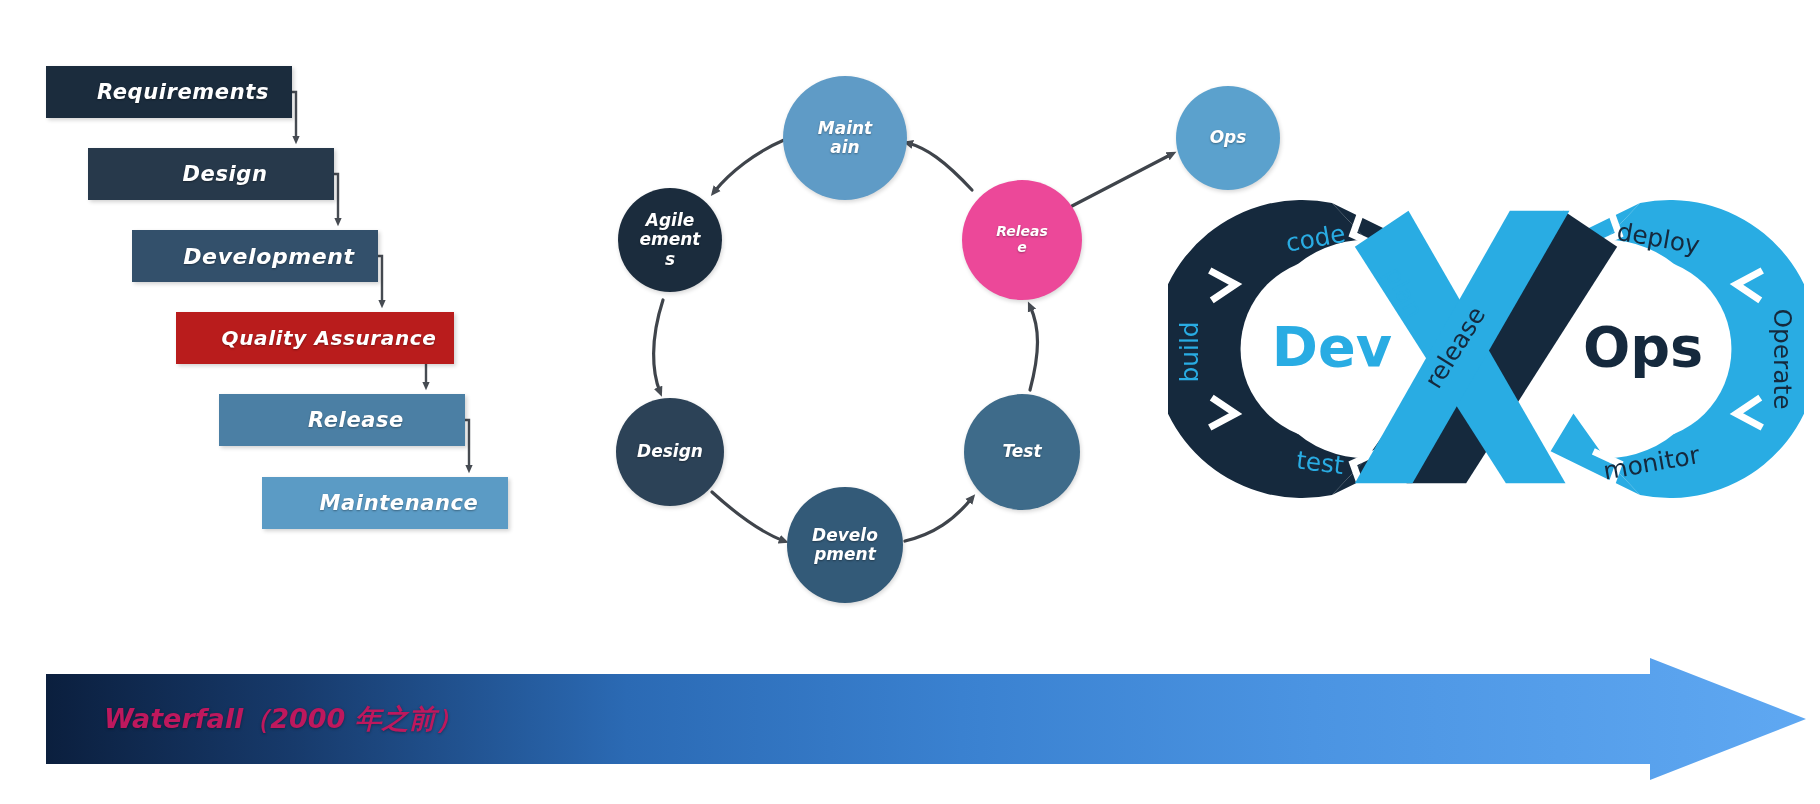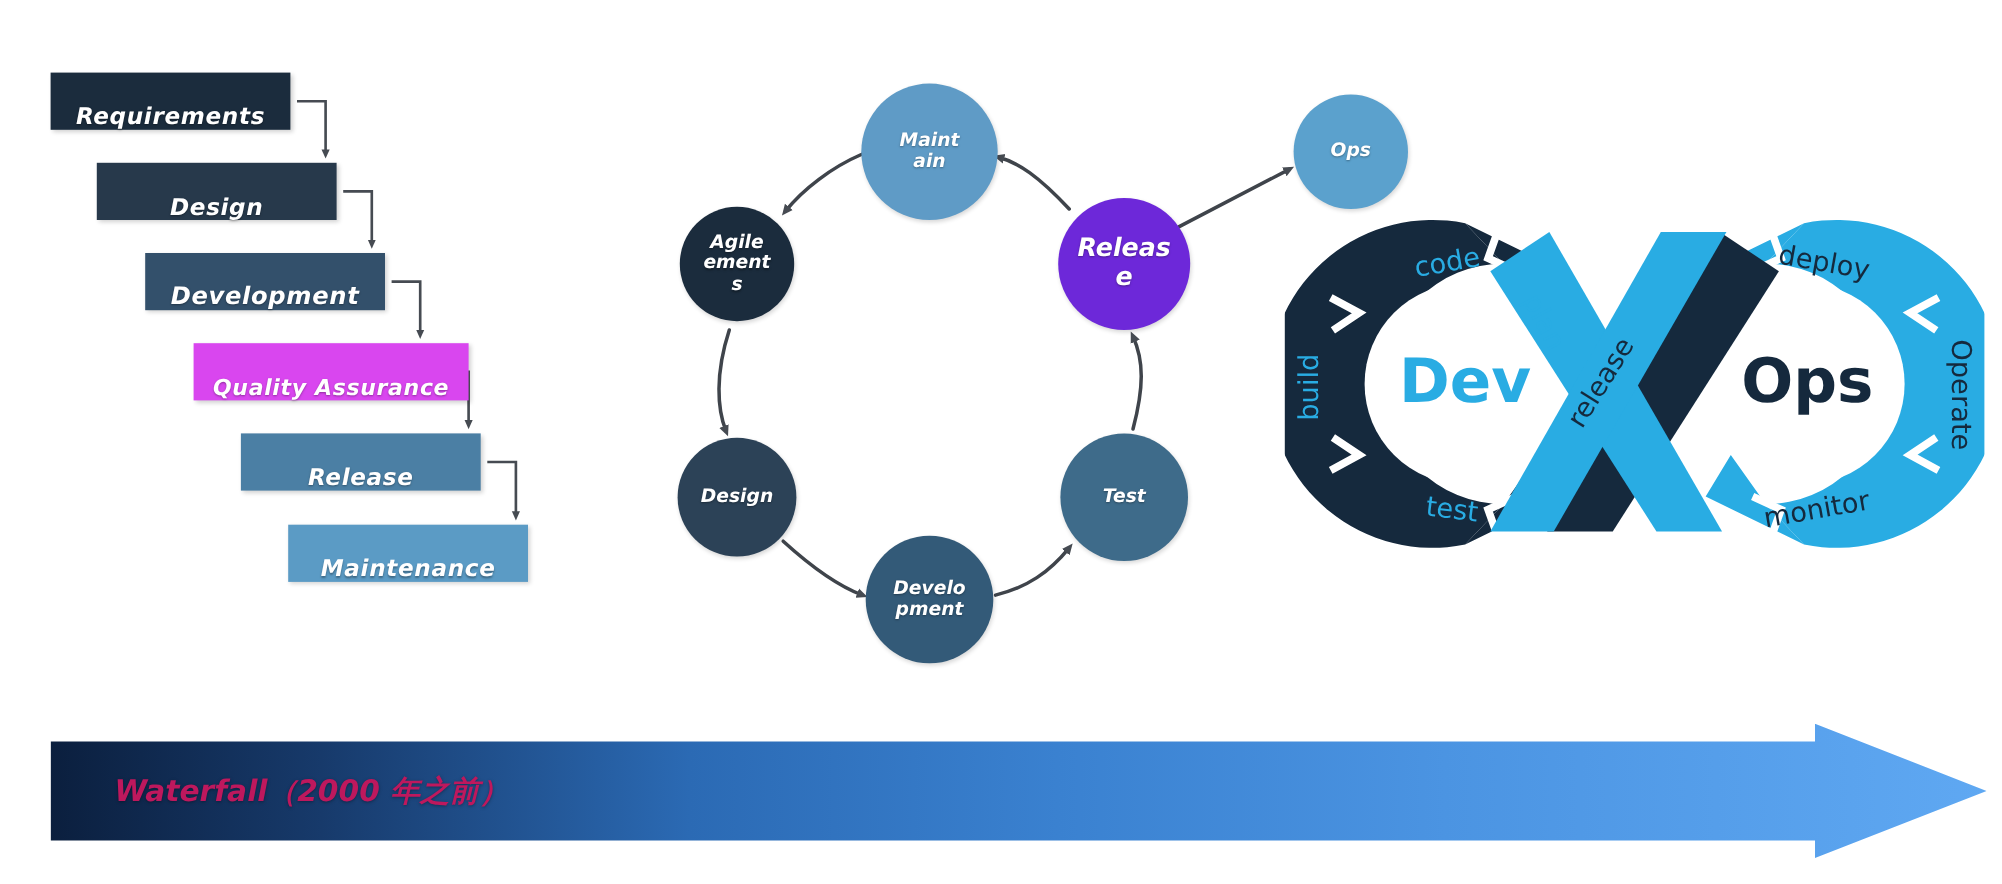--- a/index.html
+++ b/index.html
@@ -5,26 +5,27 @@
   html,body{margin:0;padding:0;}
   body{
     width:1820px;height:804px;background:#ffffff;
     font-family:"DejaVu Sans","Liberation Sans",sans-serif;
     overflow:hidden;position:relative;
   }
   #stage{position:absolute;left:0;top:0;width:1820px;height:804px;}
 
   
   .wf-box{
-    position:absolute;display:flex;align-items:flex-end;justify-content:center;
+    position:absolute;display:flex;align-items:center;justify-content:center;
     color:#ffffff;font-weight:bold;font-style:italic;
     font-family:"DejaVu Sans","Liberation Sans",sans-serif;
     letter-spacing:.6px;
     text-shadow:0 1px 2px rgba(0,0,0,.35);
     box-shadow:2px 2px 4px rgba(0,0,0,.18);
+    padding-left:28px;
   }
 
   
   .ag-circle{
     position:absolute;border-radius:50%;
     display:flex;align-items:center;justify-content:center;
     text-align:center;color:#fff;font-weight:bold;font-style:italic;
     line-height:1.12;
     text-shadow:0 1px 2px rgba(0,0,0,.35);
     box-shadow:1px 2px 4px rgba(0,0,0,.16);
@@ -68,21 +69,21 @@
   <div>
     <div class="wf-box" style="left:46px;top:66px;width:218px;height:52px;background:#1b2c3d;font-size:21px;">
       <span>Requirements</span>
     </div>
     <div class="wf-box" style="left:88px;top:148px;width:218px;height:52px;background:#27394b;font-size:21px;">
       <span>Design</span>
     </div>
     <div class="wf-box" style="left:132px;top:230px;width:218px;height:52px;background:#33506b;font-size:22px;">
       <span>Development</span>
     </div>
-    <div class="wf-box" style="left:176px;top:312px;width:250px;height:52px;background:#d946ef;font-size:20px;">
+    <div class="wf-box" style="left:176px;top:312px;width:250px;height:52px;background:#b91c1c;font-size:20px;">
       <span>Quality Assurance</span>
     </div>
     <div class="wf-box" style="left:219px;top:394px;width:218px;height:52px;background:#4b7fa4;font-size:21px;">
       <span>Release</span>
     </div>
     <div class="wf-box" style="left:262px;top:477px;width:218px;height:52px;background:#5b9bc5;font-size:21px;">
       <span>Maintenance</span>
     </div>
   </div>
 
@@ -124,21 +125,21 @@
       <span>
         <span>Develo</span><br>
         <span>pment</span>
       </span>
     </div>
 
     <div class="ag-circle" style="left:964px;top:394px;width:116px;height:116px;background:#3e6b8a;font-size:17px;">
       <span>Test</span>
     </div>
 
-    <div class="ag-circle" style="left:962px;top:180px;width:120px;height:120px;background:#6d28d9;font-size:23px;">
+    <div class="ag-circle" style="left:962px;top:180px;width:120px;height:120px;background:#ec4899;font-size:14px;">
       <span>
         <span>Releas</span><br>
         <span>e</span>
       </span>
     </div>
 
     <div class="ag-circle" style="left:783px;top:76px;width:124px;height:124px;background:#5f9bc6;font-size:17px;">
       <span>
         <span>Maint</span><br>
         <span>ain</span>

